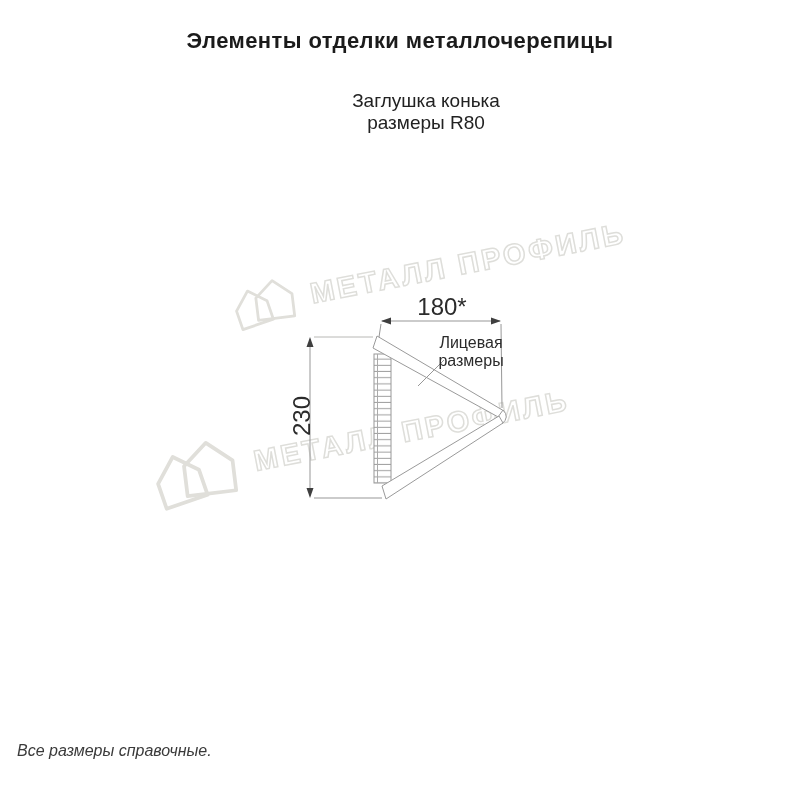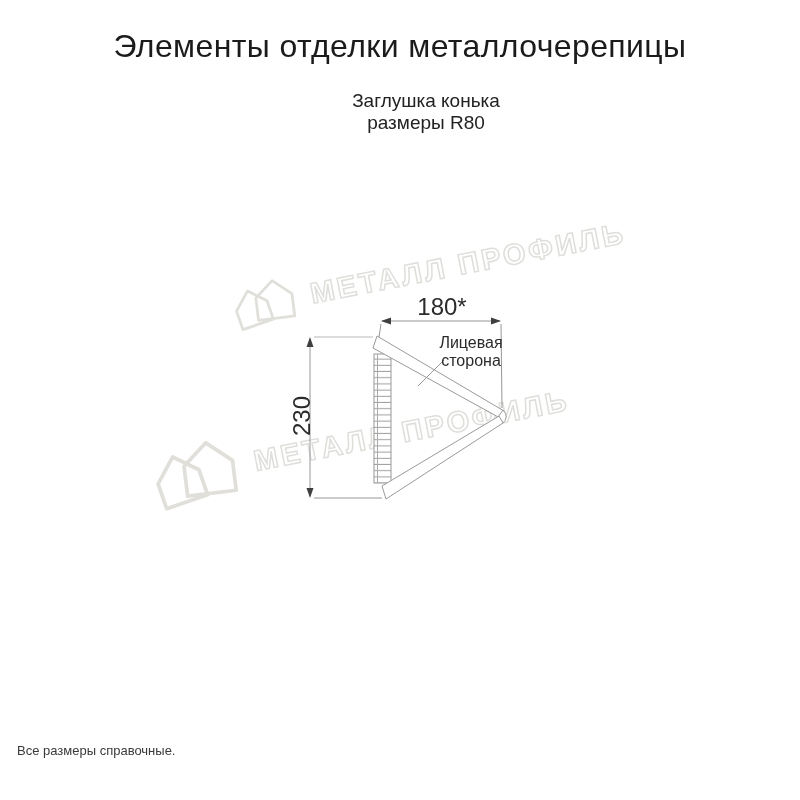--- a/index.html
+++ b/index.html
@@ -3,21 +3,21 @@
 <meta charset="utf-8">
 <style>
   html,body{margin:0;padding:0;background:#fff;}
   .page{
     position:relative;width:800px;height:800px;background:#ffffff;overflow:hidden;
     font-family:"Liberation Sans","DejaVu Sans",sans-serif;color:#1c1c1c;
   }
   
   .title{
     position:absolute;top:28px;left:0;width:100%;text-align:center;
-    font-size:32px;font-weight:normal;color:#1b1b1b;letter-spacing:.4px;
+    font-size:22px;font-weight:bold;color:#1b1b1b;letter-spacing:.4px;
   }
   .subtitle{
     position:absolute;top:90px;left:0;width:100%;text-align:center;
     font-size:19px;font-weight:normal;color:#222;line-height:22px;padding-left:26px;
   }
   .subtitle .model{margin-top:16px;}
   
   .watermark{
     position:absolute;display:flex;align-items:center;gap:10px;
     pointer-events:none;user-select:none;
@@ -36,21 +36,21 @@
   
   .dim-label{position:absolute;font-size:24px;color:#2b2b2b;text-align:center;}
   .dim-width{left:383px;top:293px;width:118px;}
   .dim-height{left:271px;top:403px;width:60px;height:26px;transform:rotate(-90deg);}
   .face-label{
     position:absolute;left:424px;top:334px;width:94px;text-align:center;
     font-size:16px;line-height:18px;color:#2b2b2b;
   }
   
   .notes{
-    position:absolute;left:17px;top:740px;font-size:13px;line-height:22.5px;color:#3a3a3a;
+    position:absolute;left:17px;top:740px;font-size:16px;line-height:22.5px;color:#3a3a3a;font-style:italic;
   }
 </style>
 </head>
 <body>
 
 <div class="page">
 
   <div class="watermark wm1">
     <svg class="wm-logo" viewBox="0 0 100 74" aria-hidden="true">
       <path d="M6 38 L30 16 L52 38 L52 66 L6 66 Z" fill="none" stroke="currentColor" stroke-width="4" stroke-linejoin="round" transform="rotate(-8 29 41)"></path>
@@ -110,20 +110,20 @@
   <div class="subtitle">
     <div>Заглушка конька</div>
     <div>размеры R80</div>
   </div>
 
   <div class="dim-label dim-width">180*</div>
   <div class="dim-label dim-height">230</div>
 
   <div class="face-label">
     <div>Лицевая</div>
-    <div>сторона</div>
+    <div>размеры</div>
   </div>
 
   <div class="notes">
     <div>Все размеры справочные.</div>
   </div>
 
 </div>
 
 </body></html>

